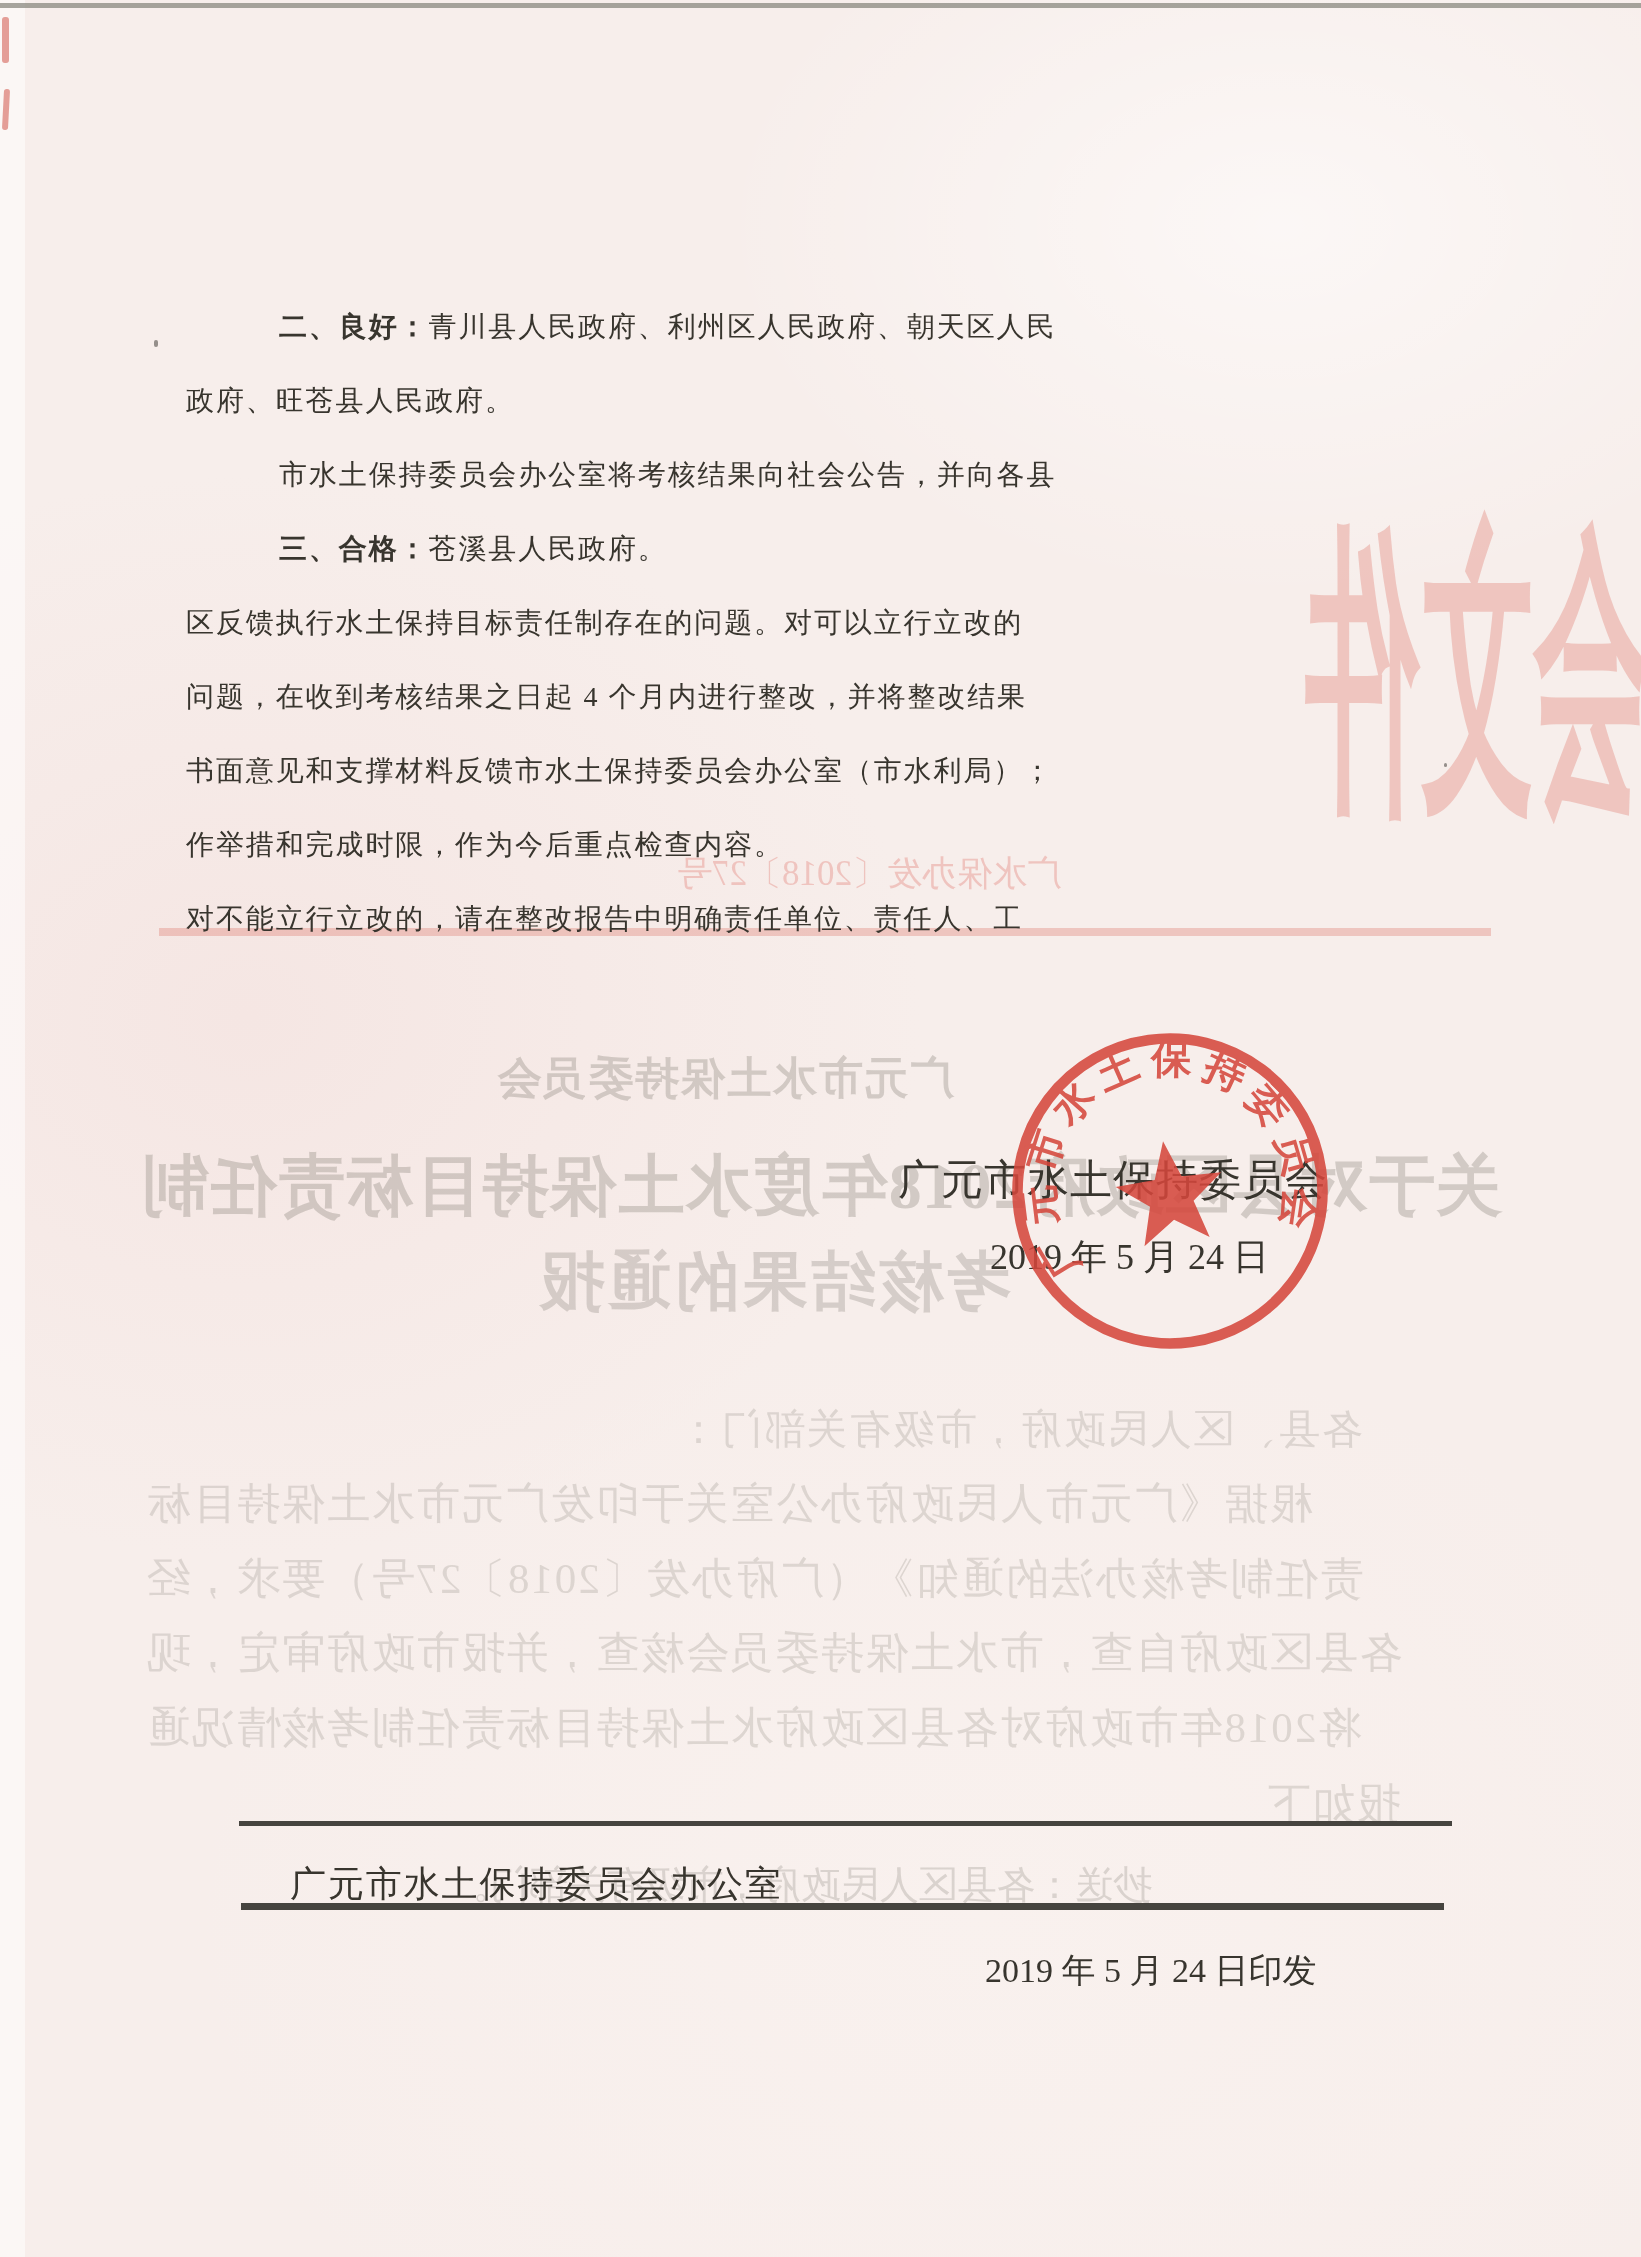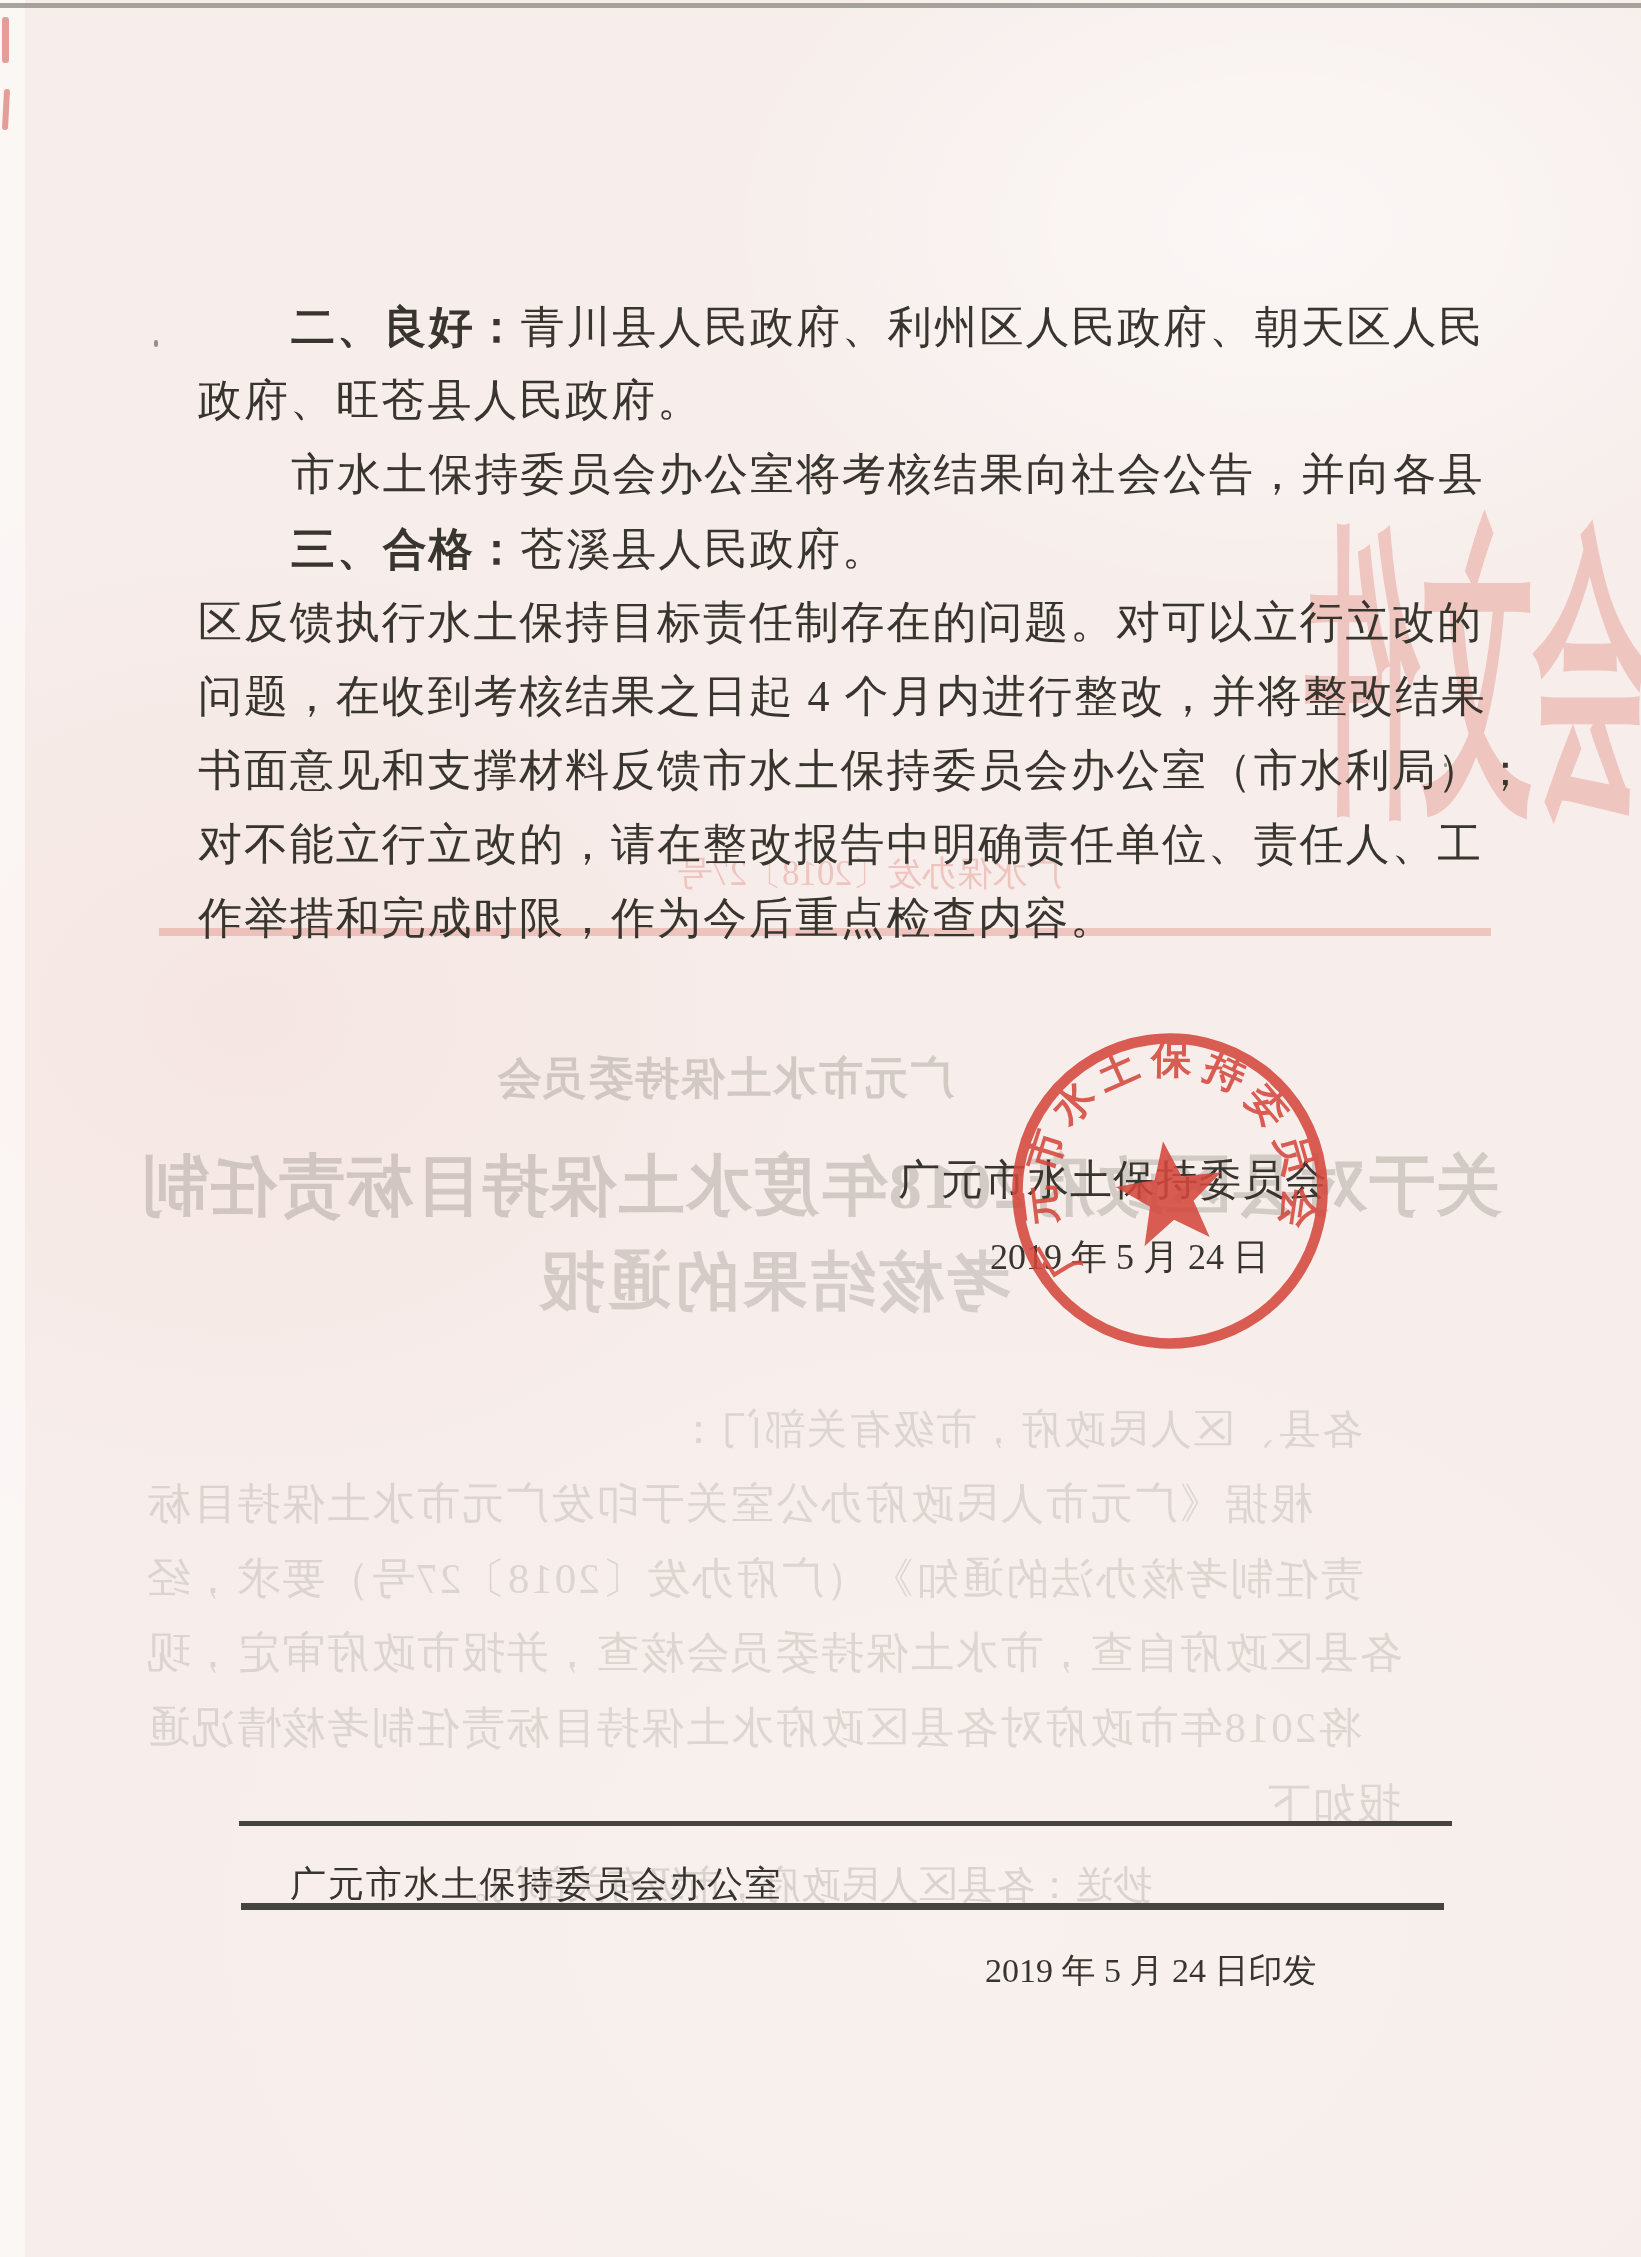--- a/index.html
+++ b/index.html
@@ -14,21 +14,21 @@
   }
   
   .scan-top-edge { position:absolute; top:2.9px; left:0; width:100%; height:4.8px; background:#8a887f; opacity:.75; }
   .scan-left-strip { position:absolute; top:0; left:0; width:25px; height:100%; background:rgba(255,255,255,.5); }
   .red-streak { position:absolute; background:rgba(205,70,58,.5); border-radius:2.9px; }
   .red-streak.s1 { left:1.9px; top:17.4px; width:6.8px; height:46px; }
   .red-streak.s2 { left:2.9px; top:89px; width:5.8px; height:41px; transform:rotate(3deg); }
   .speck { position:absolute; width:3.9px; height:6.8px; background:rgba(70,65,60,.55); border-radius:1.9px; }
 
   
-  .body-text { position:absolute; left:198px; top:290px; width:1255px; font-size:44px; letter-spacing:1.9px; }
+  .body-text { position:absolute; left:186px; top:290px; width:1255px; font-size:28px; letter-spacing:1.9px; }
   .body-line { height:74px; line-height:74px; white-space:nowrap; }
   .body-line.indent { padding-left:93px; }
   .body-line .lead { font-family:"Liberation Sans", sans-serif; font-weight:700; letter-spacing:1.9px; }
 
   
   .signature-org  { position:absolute; left:898px;  top:1152px; font-size:42px; letter-spacing:1px; white-space:nowrap; }
   .signature-date { position:absolute; left:990px;  top:1233px; font-size:36px; white-space:nowrap; }
 
   
   .seal { position:absolute; left:1004px; top:1025px; width:332px; height:332px; transform:rotate(-8deg); opacity:.87; }
@@ -130,24 +130,24 @@
     <div class="body-line">
       <span>区反馈执行水土保持目标责任制存在的问题。对可以立行立改的</span>
     </div>
     <div class="body-line">
       <span>问题，在收到考核结果之日起 4 个月内进行整改，并将整改结果</span>
     </div>
     <div class="body-line">
       <span>书面意见和支撑材料反馈市水土保持委员会办公室（市水利局）；</span>
     </div>
     <div class="body-line">
-      <span>对不能立行立改的，请在整改报告中明确责任单位、责任人、工</span>
+      <span>作举措和完成时限，作为今后重点检查内容。</span>
     </div>
     <div class="body-line">
-      <span>作举措和完成时限，作为今后重点检查内容。</span>
+      <span>对不能立行立改的，请在整改报告中明确责任单位、责任人、工</span>
     </div>
   </div>
 
   <div class="signature-org">广元市水土保持委员会</div>
   <div class="signature-date">2019 年 5 月 24 日</div>
 
   <svg class="seal" viewBox="0 0 344 344" aria-hidden="true">
     <circle cx="172" cy="172" r="158" fill="none" stroke="#d5473c" stroke-width="11"></circle>
     <g transform="translate(172,178)">
       <polygon fill="#d5473c" points="0,-58 14.1,-19.4 55.2,-17.9 22.8,7.4 34.1,46.9 0,24 -34.1,46.9 -22.8,7.4 -55.2,-17.9 -14.1,-19.4"></polygon>

